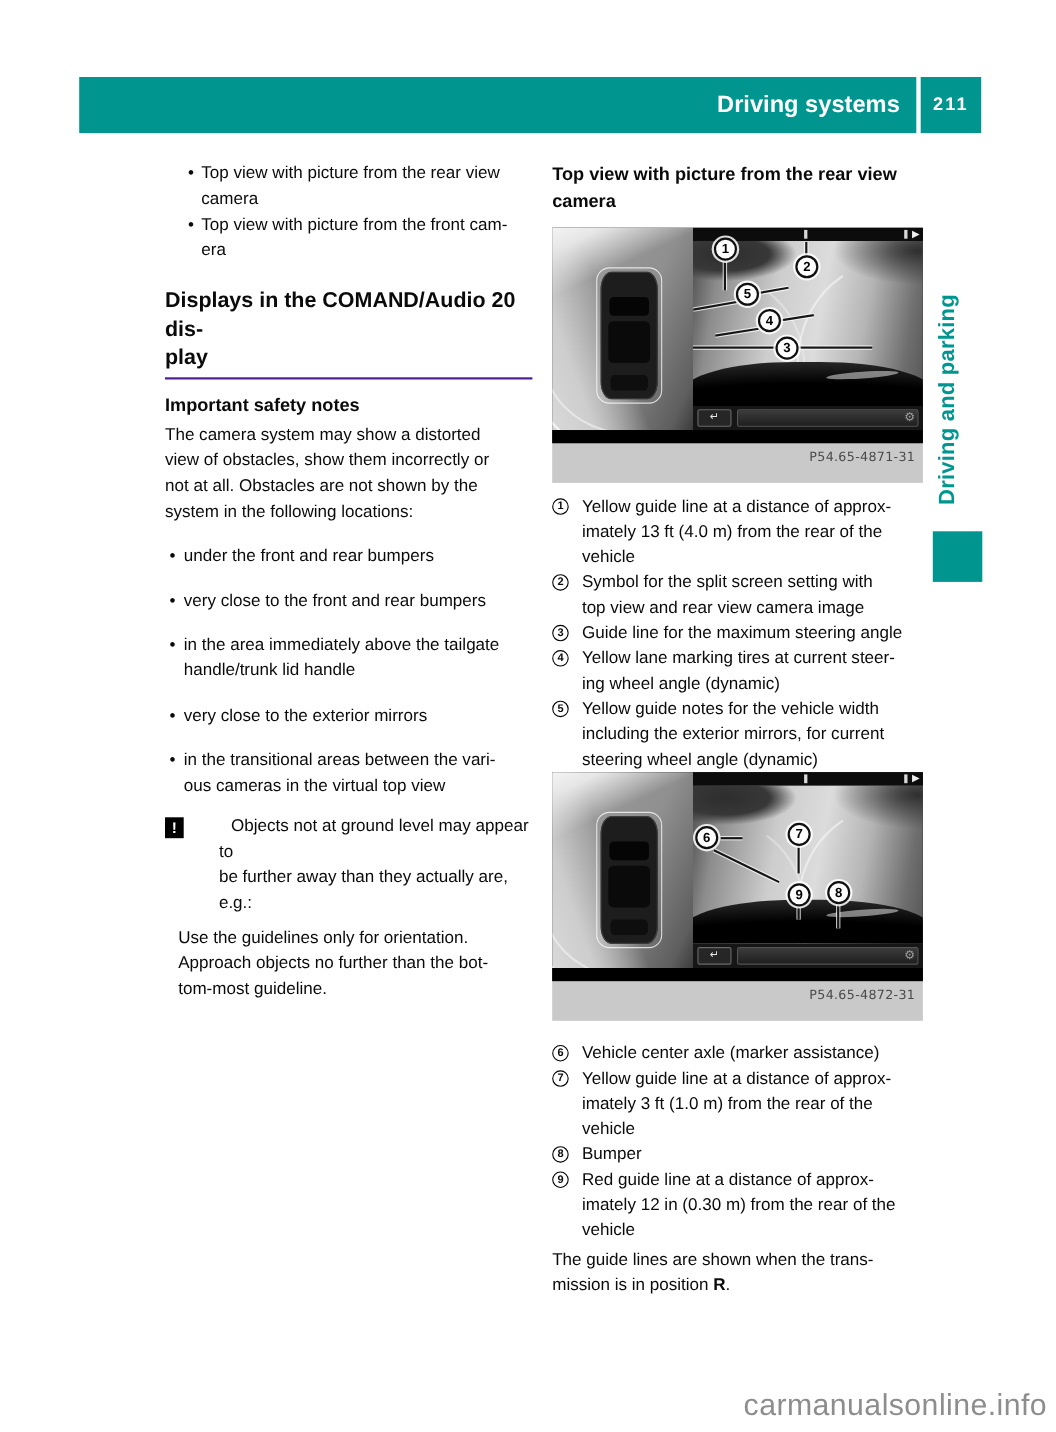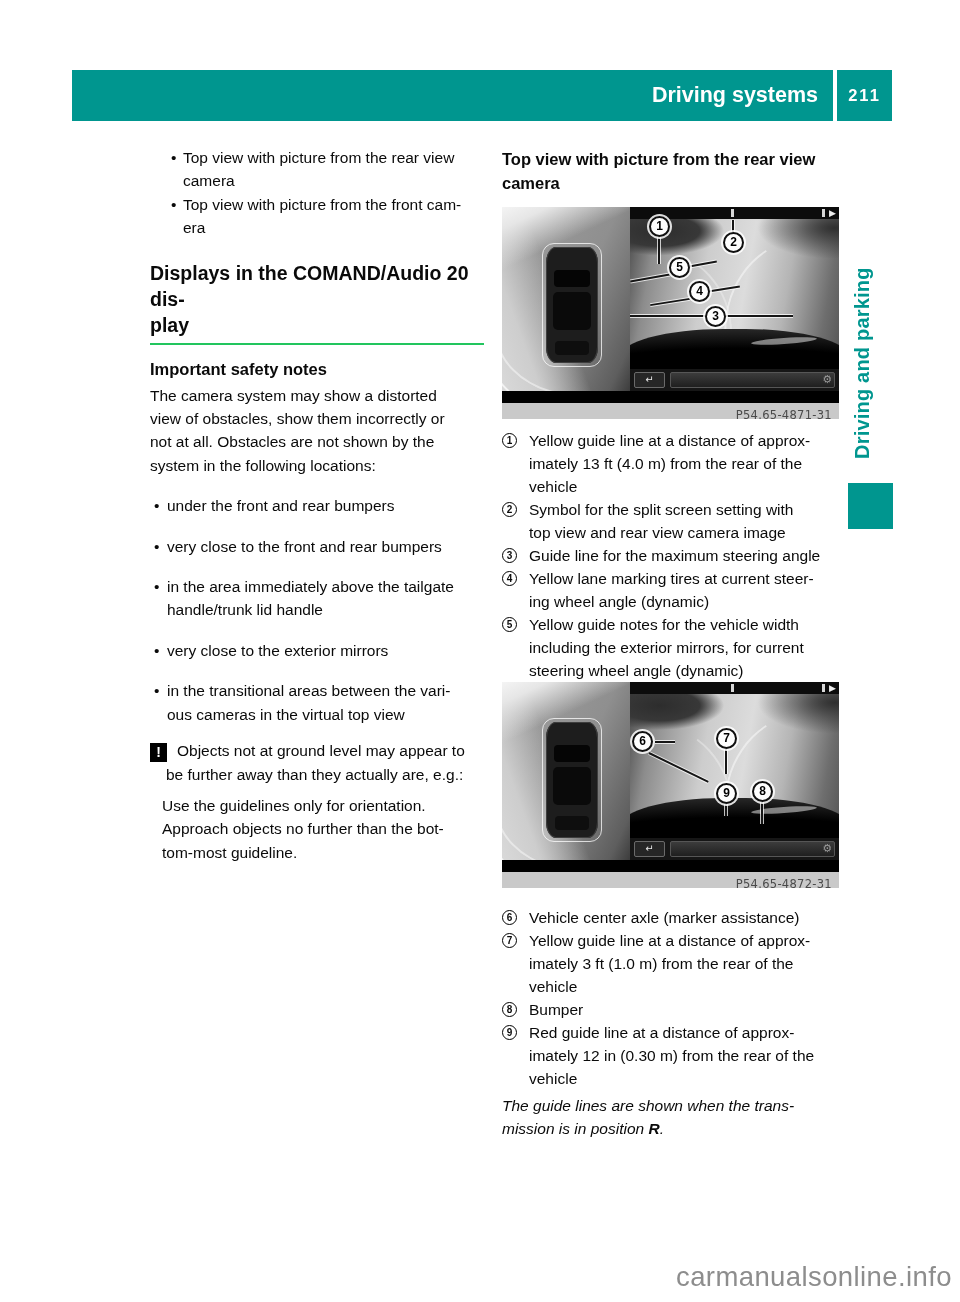--- a/index.html
+++ b/index.html
@@ -26,28 +26,28 @@
   .col-right{position:absolute;left:502px;top:148px;width:337px;font-size:15.5px;line-height:23px;}
   .pre{white-space:pre-line;}
 
   ul{margin:0;padding:0;list-style:none;}
   ul.intro li,ul.examples li{position:relative;padding-left:33px;}
   ul.intro li::before,ul.examples li::before{content:"•";position:absolute;left:21px;}
   ul.locs li{position:relative;padding-left:17px;margin-top:17px;}
   ul.locs li::before{content:"•";position:absolute;left:4px;}
 
   h1.lc-head{font-size:19.5px;line-height:26px;margin:20px 0 0;padding-bottom:5px;
-             border-bottom:2px solid #22c55e;font-weight:bold;}
+             border-bottom:2px solid #4c1d95;font-weight:bold;}
   h3.safety{font-size:16.5px;line-height:23px;margin:13px 0 0;font-weight:bold;}
   p.p1{margin:3px 0 0;}
   ul.locs{margin-top:2px;}
   .note{margin-top:13px;position:relative;padding-left:16px;}
   .note-icon{position:absolute;left:0;top:4px;width:17px;height:19px;background:#000;color:#fff;
              font-weight:bold;font-size:14px;text-align:center;line-height:19px;}
-  .note-text{text-indent:11px;}
+  .note-text{text-indent:11px;margin-left:33px;}
   ul.examples{margin-top:9px;}
   p.p2{margin:8px 12px 0;}
 
   h3.rc-head{font-size:16.5px;line-height:23.5px;margin:0;font-weight:bold;}
 
   
   figure{margin:0;}
   .fig1{margin-top:12px;}
   .fig2{margin-top:0;}
   .screen{position:relative;width:337px;background:#141414;overflow:hidden;}
@@ -99,32 +99,32 @@
   .gear{position:absolute;right:7px;top:4px;color:#9a9a9a;font-size:11px;line-height:14px;z-index:4;
         font-family:"DejaVu Sans", sans-serif;}
 
   .marker{position:absolute;width:17px;height:17px;border:2px solid #101010;border-radius:50%;background:#fdfdfd;
           color:#000;font-weight:bold;font-size:12px;display:flex;align-items:center;justify-content:center;
           z-index:6;box-shadow:0 0 0 2px rgba(255,255,255,.85);}
   .mline{position:absolute;background:#161616;z-index:5;}
   .mh{height:2px;box-shadow:0 1px 0 rgba(255,255,255,.75), 0 -1px 0 rgba(255,255,255,.75);}
   .mv{width:2px;box-shadow:1px 0 0 rgba(255,255,255,.75), -1px 0 0 rgba(255,255,255,.75);}
 
-  .figcap{height:16px;background:#c9c9c9;text-align:right;color:#4a4a4a;font-size:11.5px;
+  .figcap{height:36px;background:#c9c9c9;text-align:right;color:#4a4a4a;font-size:11.5px;
           line-height:24px;padding-right:7px;letter-spacing:.3px;font-family:"DejaVu Sans", sans-serif;}
 
   
   .legend{margin:10px 0 0;}
   .legend li{display:flex;}
   .legend2{margin-top:18px;}
   .lnum{flex:0 0 15px;width:15px;height:15px;border:1px solid #000;border-radius:50%;
         font-size:10px;line-height:14px;text-align:center;font-weight:bold;margin:4px 12px 0 0;
         box-sizing:border-box;}
   .ltext{flex:1;}
-  p.closing{margin:4px 0 0;font-style:italic;}
+  p.closing{margin:4px 0 0;}
   .bold-r{font-weight:bold;}
 
   .watermark{position:absolute;left:676px;top:1261px;font-size:27.5px;color:#8d8d8d;letter-spacing:.4px;}
 </style>
 </head>
 <body>
 
 <div class="page">
 
   <div class="header-bar">

